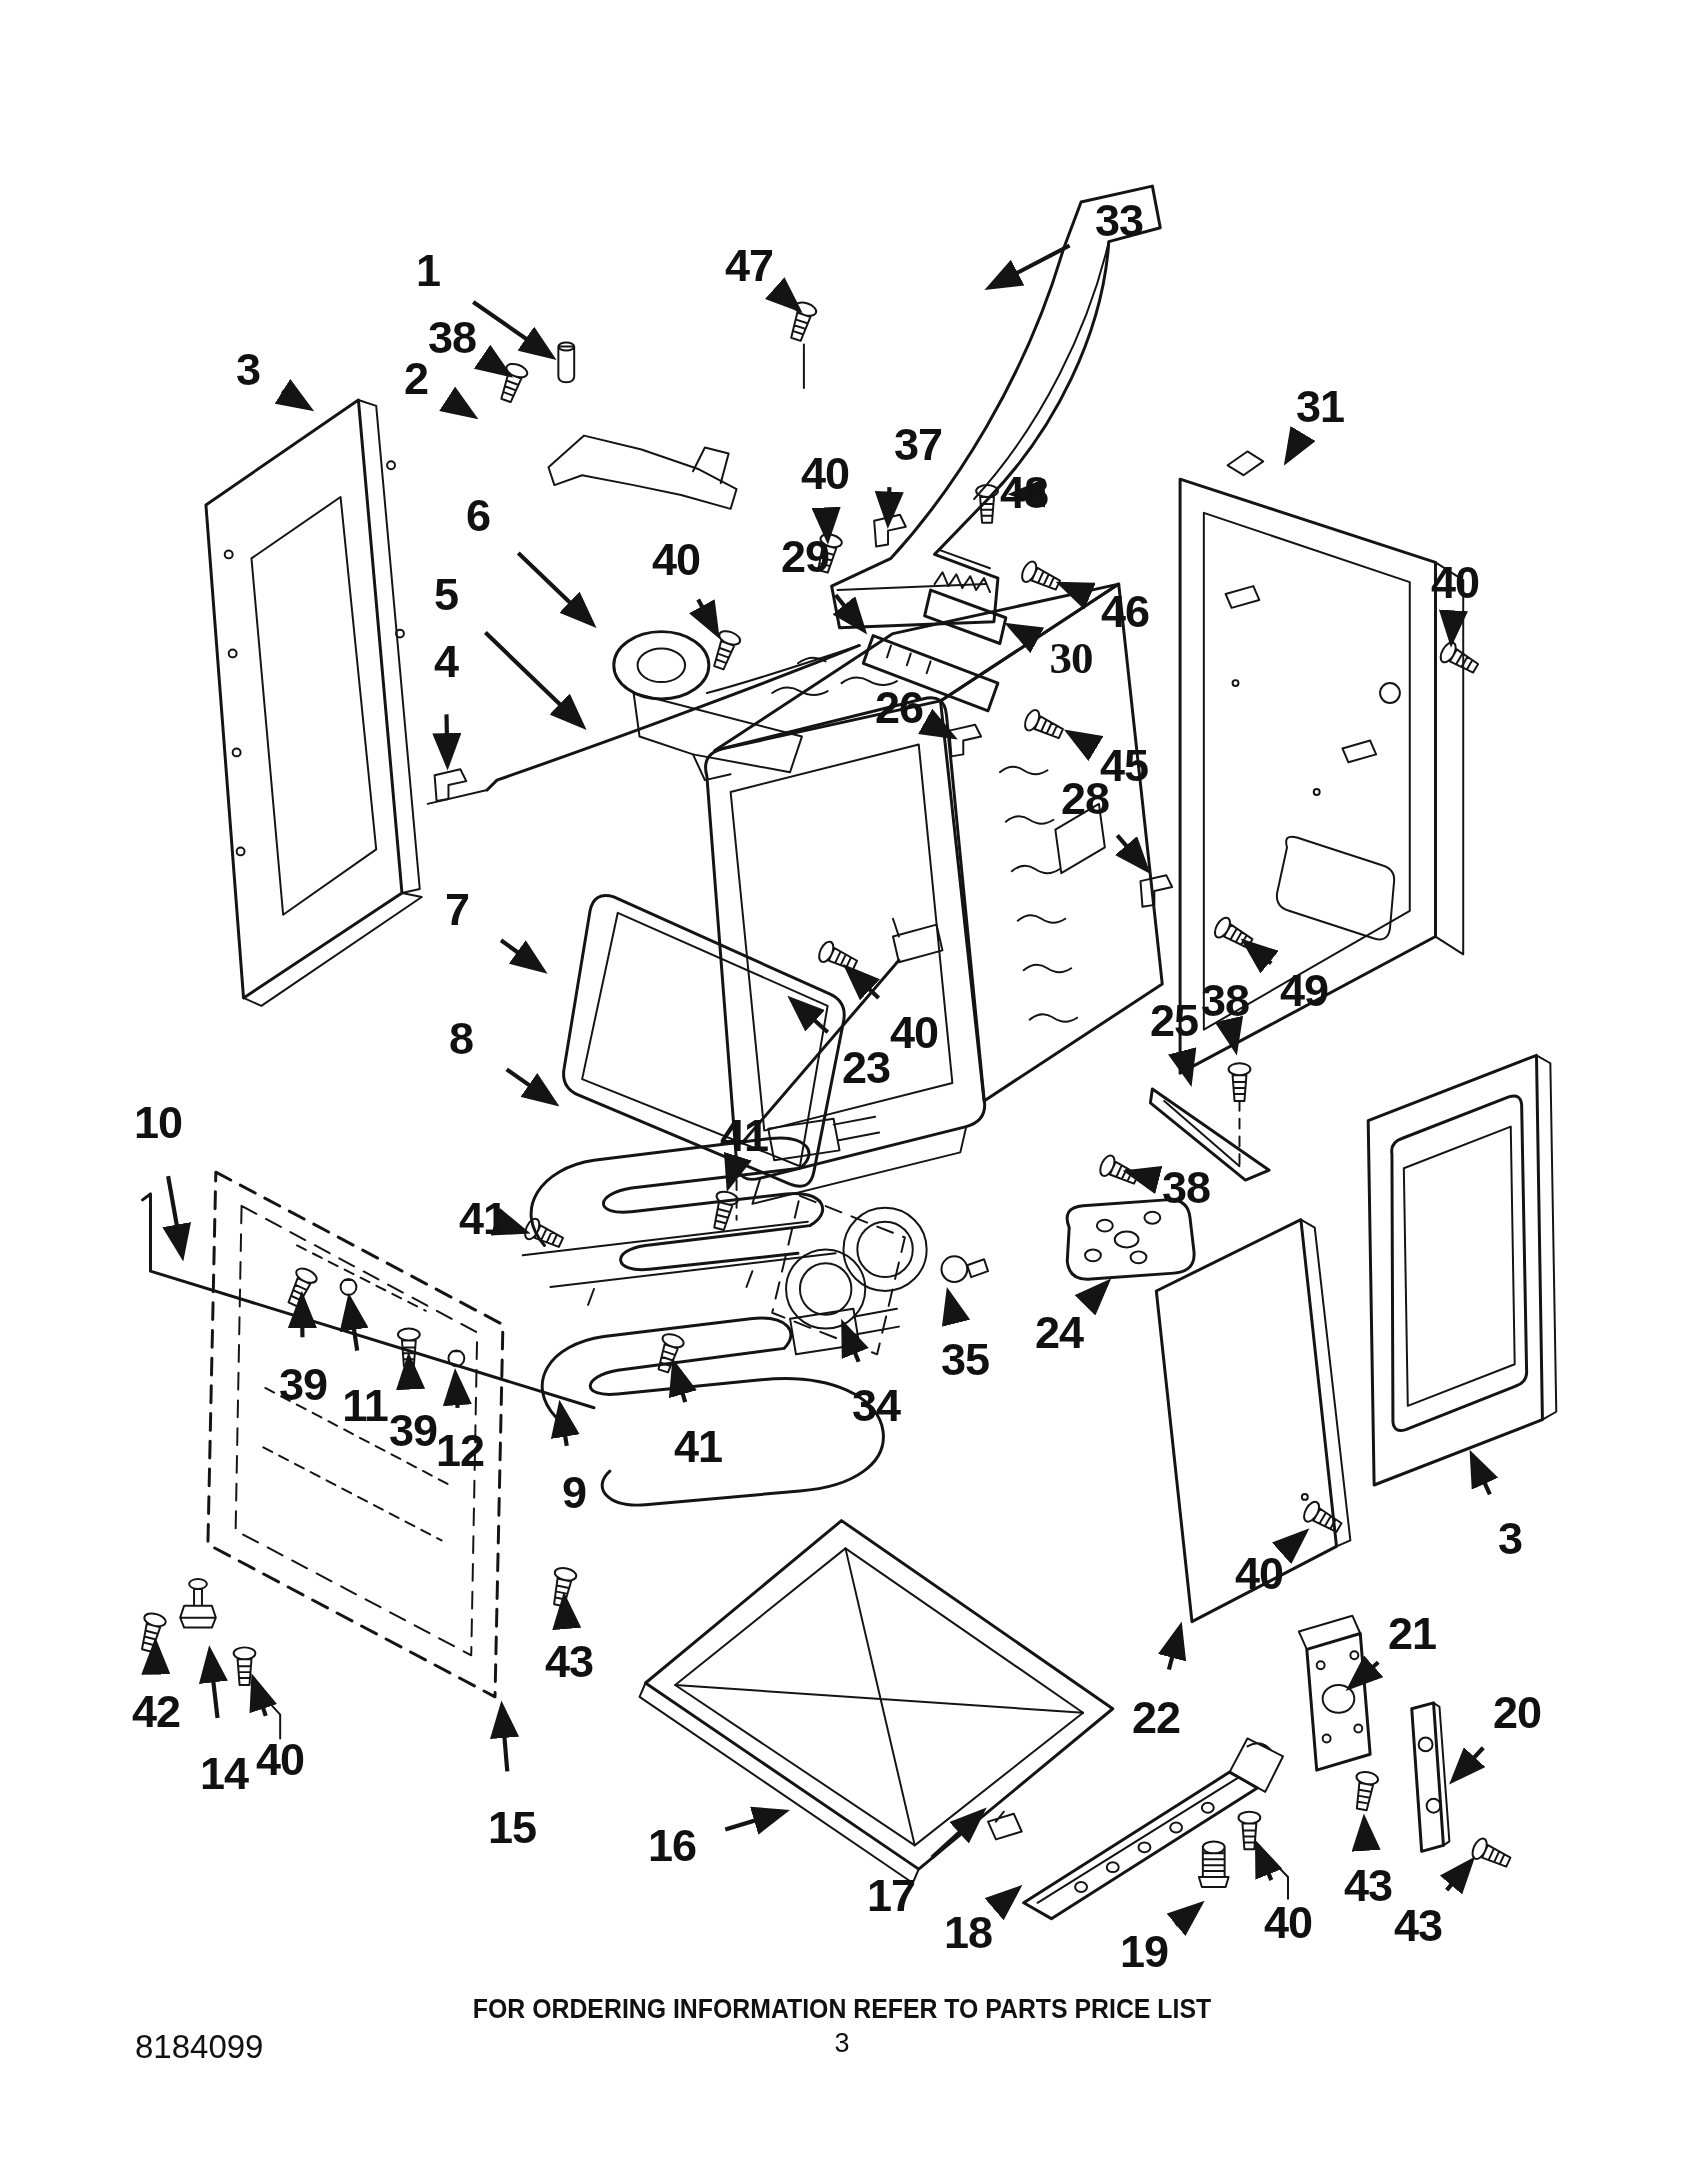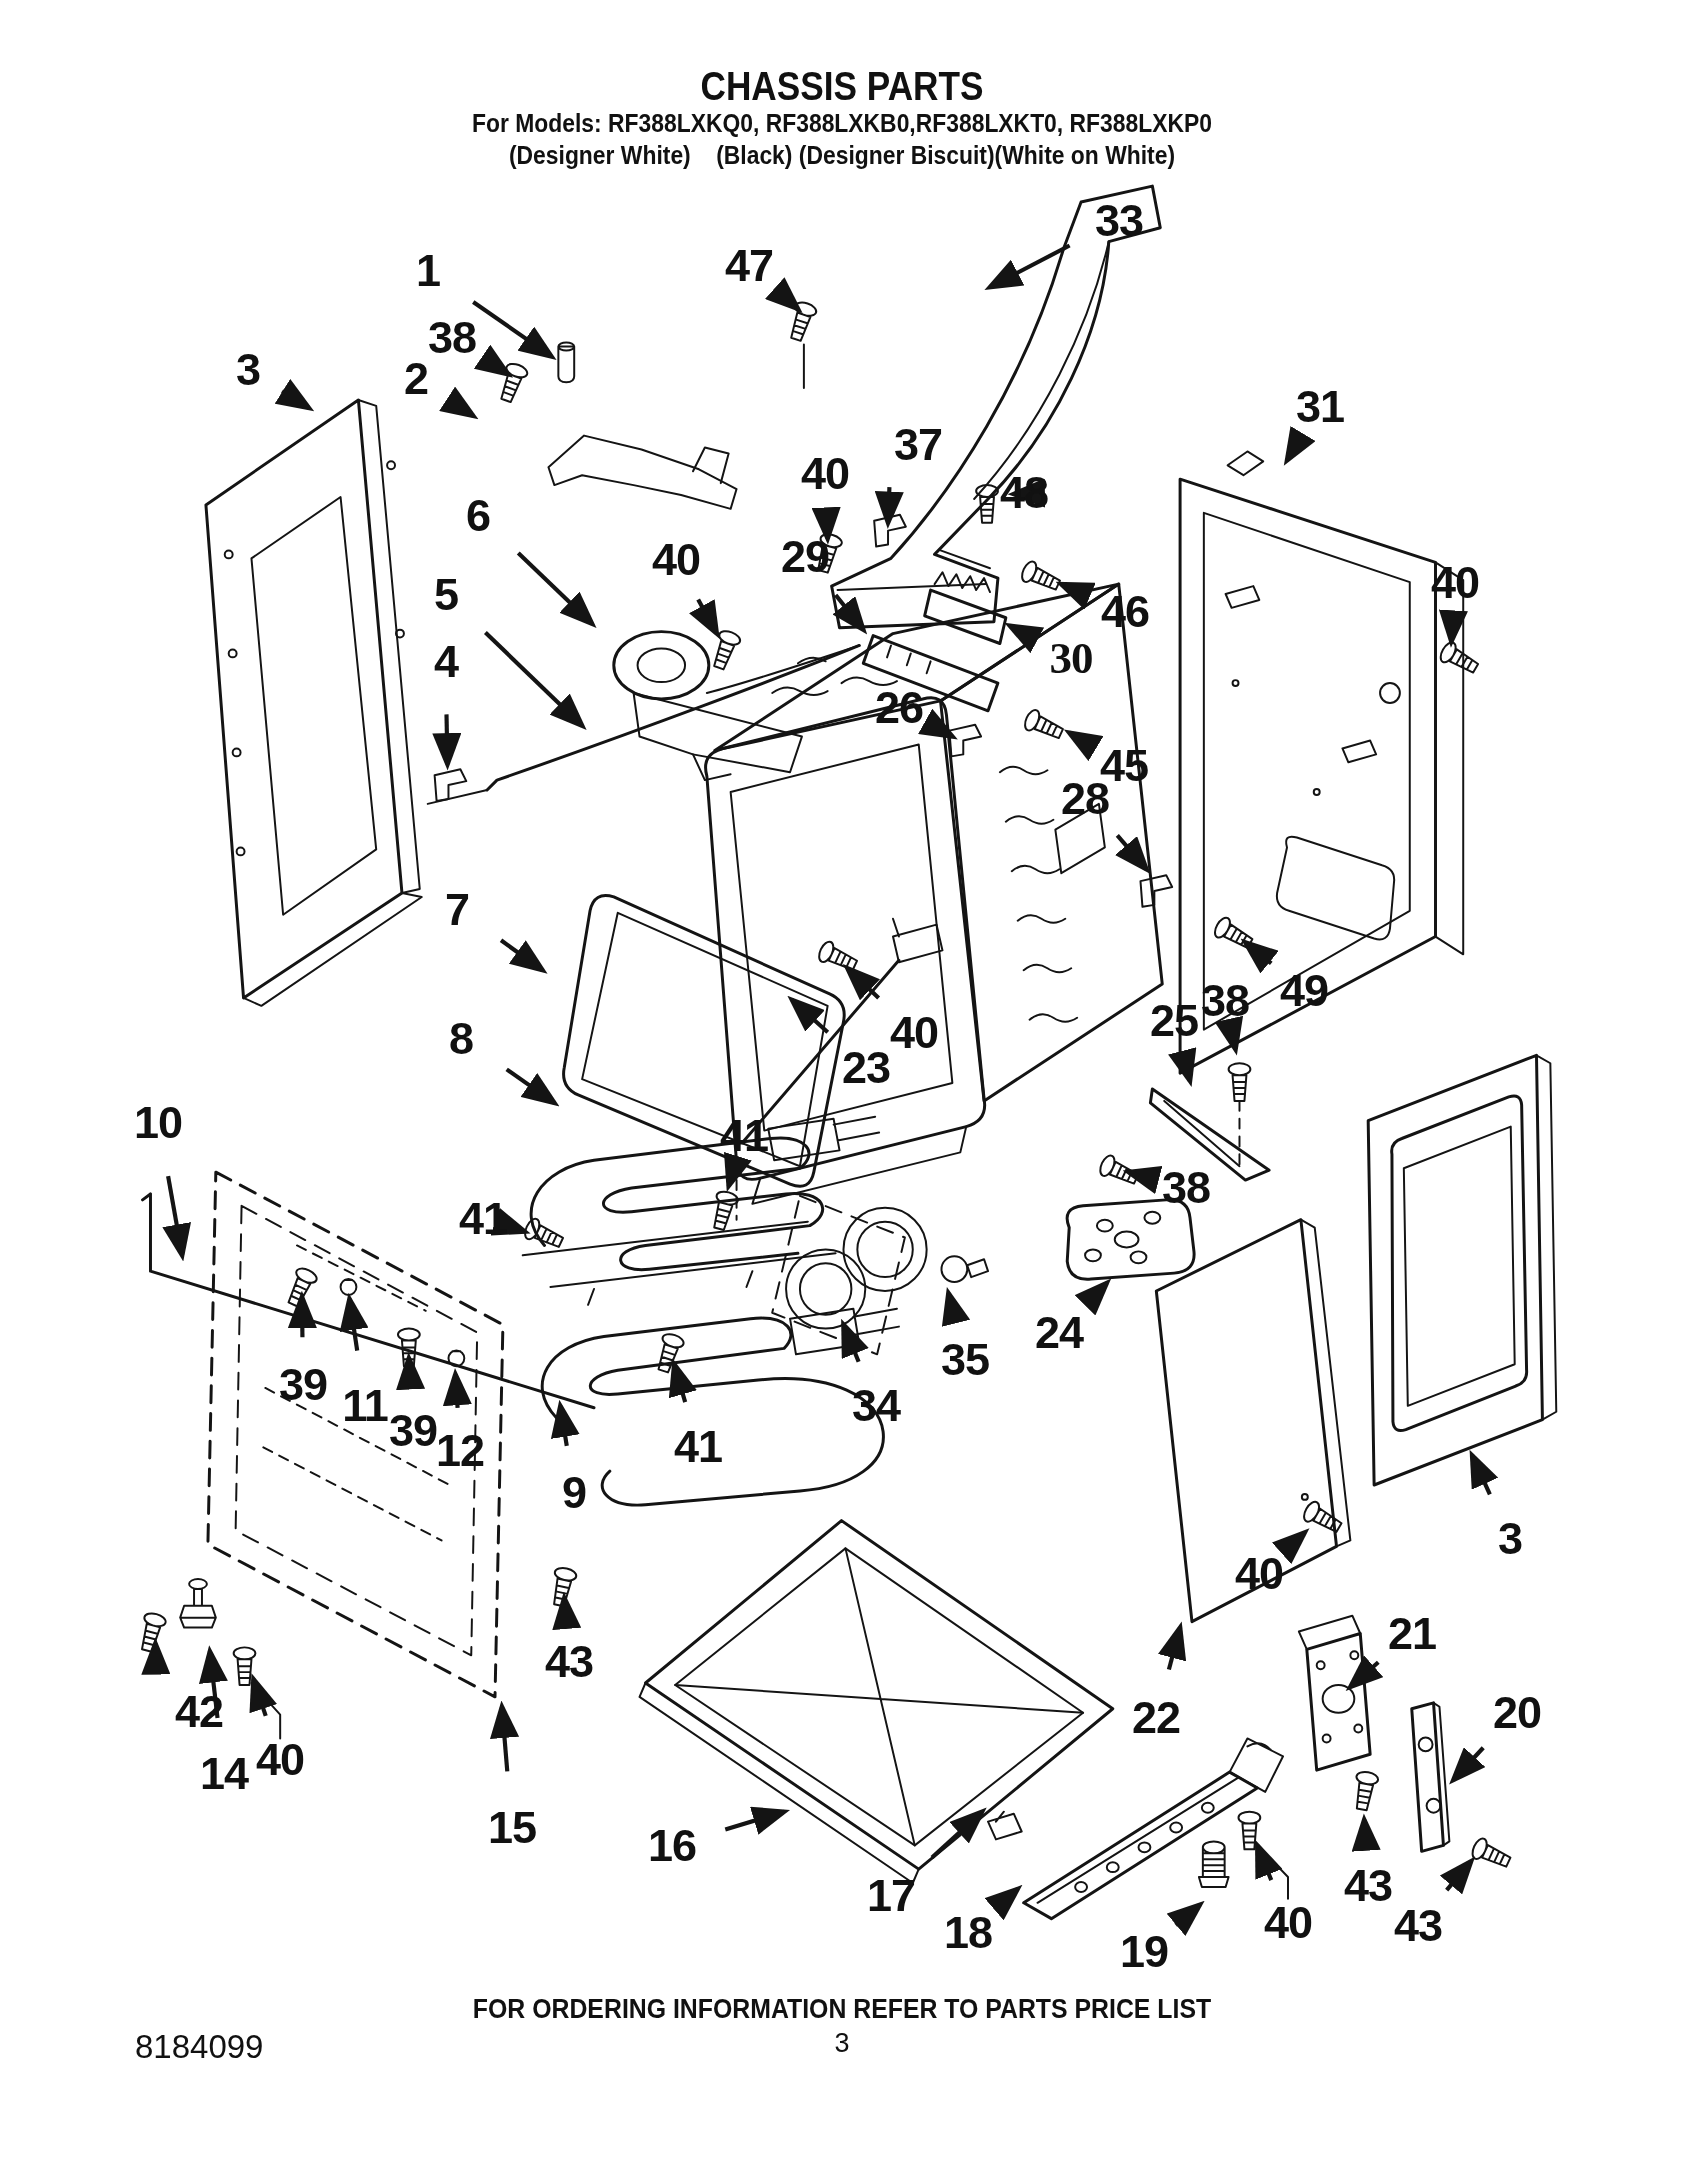--- a/index.html
+++ b/index.html
@@ -21,25 +21,20 @@
   .fdash{stroke-dasharray:10 8;}
   .arrow{stroke:#141414;stroke-width:4.2;}
   .callout{position:absolute;transform:translate(-50%,-50%);font-weight:bold;font-size:45px;
            letter-spacing:-1px;line-height:45px;white-space:nowrap;}
 </style>
 </head>
 <body>
 
 <div class="page">
 
-  <div class="header">
-    <div class="title">CHASSIS PARTS</div>
-    <div class="models">For Models: RF388LXKQ0, RF388LXKB0,RF388LXKT0, RF388LXKP0</div>
-    <div class="finishes">(Designer White)&nbsp;&nbsp;&nbsp;&nbsp;(Black) (Designer Biscuit)(White on White)</div>
-  </div>
 
   <svg width="1684" height="2179" viewBox="0 0 1701 2201">
     <defs>
       <marker id="ah" markerWidth="9" markerHeight="7" refX="7.5" refY="3.5" orient="auto">
         <path d="M0,0 L9,3.5 L0,7 Z" fill="#141414"></path>
       </marker>
     </defs>
 
     <g>
       <path class="part" d="M208,510 L362,404 L406,902 L246,1008 Z"></path>
@@ -345,21 +340,21 @@
       <div class="callout" style="left: 460px; top: 1450px;">12</div>
       <div class="callout" style="left: 876px; top: 1405px;">34</div>
       <div class="callout" style="left: 965px; top: 1359px;">35</div>
       <div class="callout" style="left: 698px; top: 1446px;">41</div>
       <div class="callout" style="left: 574px; top: 1492px;">9</div>
       <div class="callout" style="left: 1510px; top: 1538px;">3</div>
       <div class="callout" style="left: 1259px; top: 1573px;">40</div>
       <div class="callout" style="left: 1156px; top: 1717px;">22</div>
       <div class="callout" style="left: 1412px; top: 1633px;">21</div>
       <div class="callout" style="left: 1517px; top: 1712px;">20</div>
-      <div class="callout" style="left: 156px; top: 1711px; margin-left: 43px;">42</div>
+      <div class="callout" style="left: 156px; top: 1711px;">42</div>
       <div class="callout" style="left: 224px; top: 1773px;">14</div>
       <div class="callout" style="left: 280px; top: 1759px;">40</div>
       <div class="callout" style="left: 512px; top: 1827px;">15</div>
       <div class="callout" style="left: 672px; top: 1845px;">16</div>
       <div class="callout" style="left: 891px; top: 1895px;">17</div>
       <div class="callout" style="left: 968px; top: 1932px;">18</div>
       <div class="callout" style="left: 1144px; top: 1951px;">19</div>
       <div class="callout" style="left: 1288px; top: 1922px;">40</div>
       <div class="callout" style="left: 569px; top: 1661px;">43</div>
       <div class="callout" style="left: 1368px; top: 1885px;">43</div>

